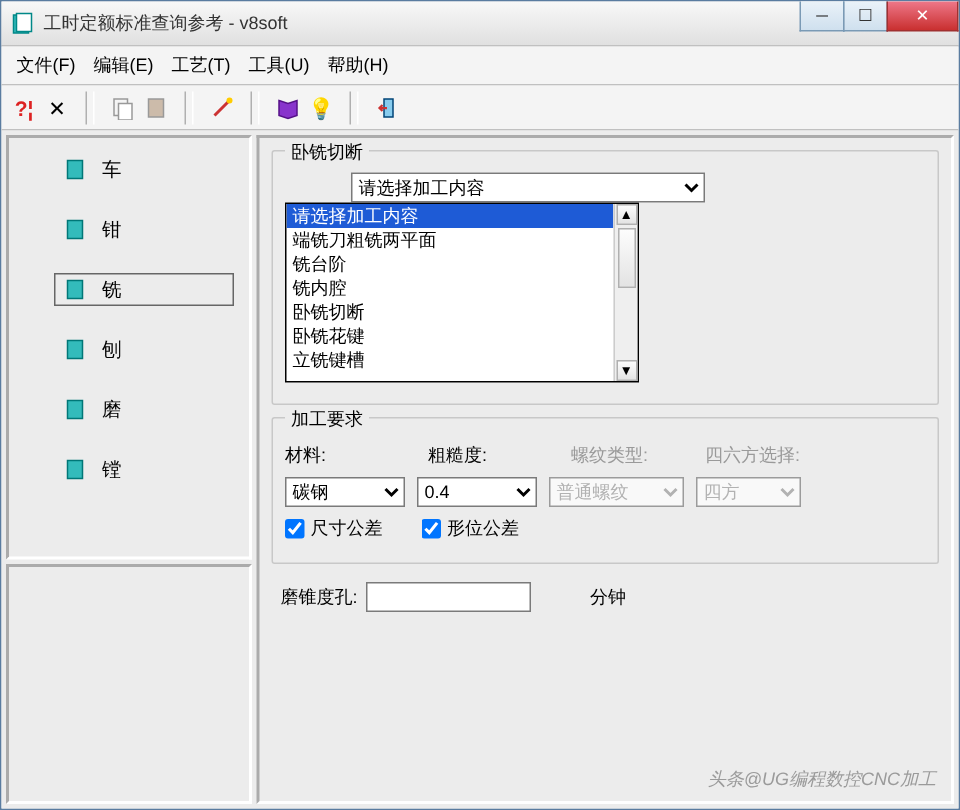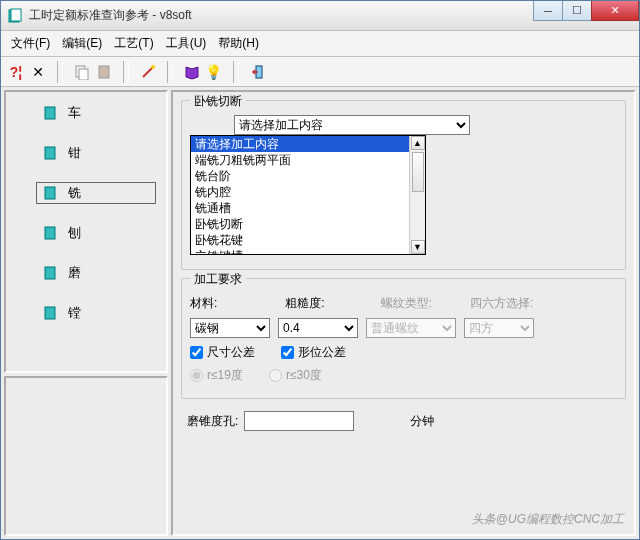--- a/index.html
+++ b/index.html
@@ -175,21 +175,20 @@
           <span class="group-title">卧铣切断</span>
           <div class="dropdown-wrap">
             <div class="combo combo-main">
               <select style="width:236px;"><option>请选择加工内容</option></select>
               <div class="dropdown-list">
                 <div class="dd-items">
                   <div class="dd-item hl">请选择加工内容</div>
                   <div class="dd-item">端铣刀粗铣两平面</div>
                   <div class="dd-item">铣台阶</div>
                   <div class="dd-item">铣内腔</div>
-                  <div class="dd-item">铣通槽</div>
                   <div class="dd-item">卧铣切断</div>
                   <div class="dd-item">卧铣花键</div>
                   <div class="dd-item">立铣键槽</div>
                 </div>
                 <div class="dd-scroll">
                   <div class="arr">▲</div>
                   <div class="thumb"></div>
                   <div style="flex:1"></div>
                   <div class="arr">▼</div>
                 </div>
@@ -216,34 +215,24 @@
         <div class="row">
           <label class="checkbox">
               <input type="checkbox" checked="" style="">
               <span>尺寸公差</span>
             </label>
           <label class="checkbox">
               <input type="checkbox" checked="" style="">
               <span>形位公差</span>
             </label>
         </div>
-        <div class="row disabled">
-          <label class="radio">
-              <input type="radio" disabled="" checked="" style="">
-              <span>r≤19度</span>
-            </label>
-          <label class="radio">
-              <input type="radio" disabled="" style="">
-              <span>r≤30度</span>
-            </label>
-        </div>
       </div>
 
       <div class="footer-row">
         <span>磨锥度孔:</span>
         <input type="text" style="width: 110px;">
-        <span style="margin-left:50px">分钟</span>
+        <span style="margin-left:33px">分钟</span>
       </div>
 
       <div class="watermark">头条@UG编程数控CNC加工</div>
     </div>
   </div>
 </div>
 
 </body></html>

